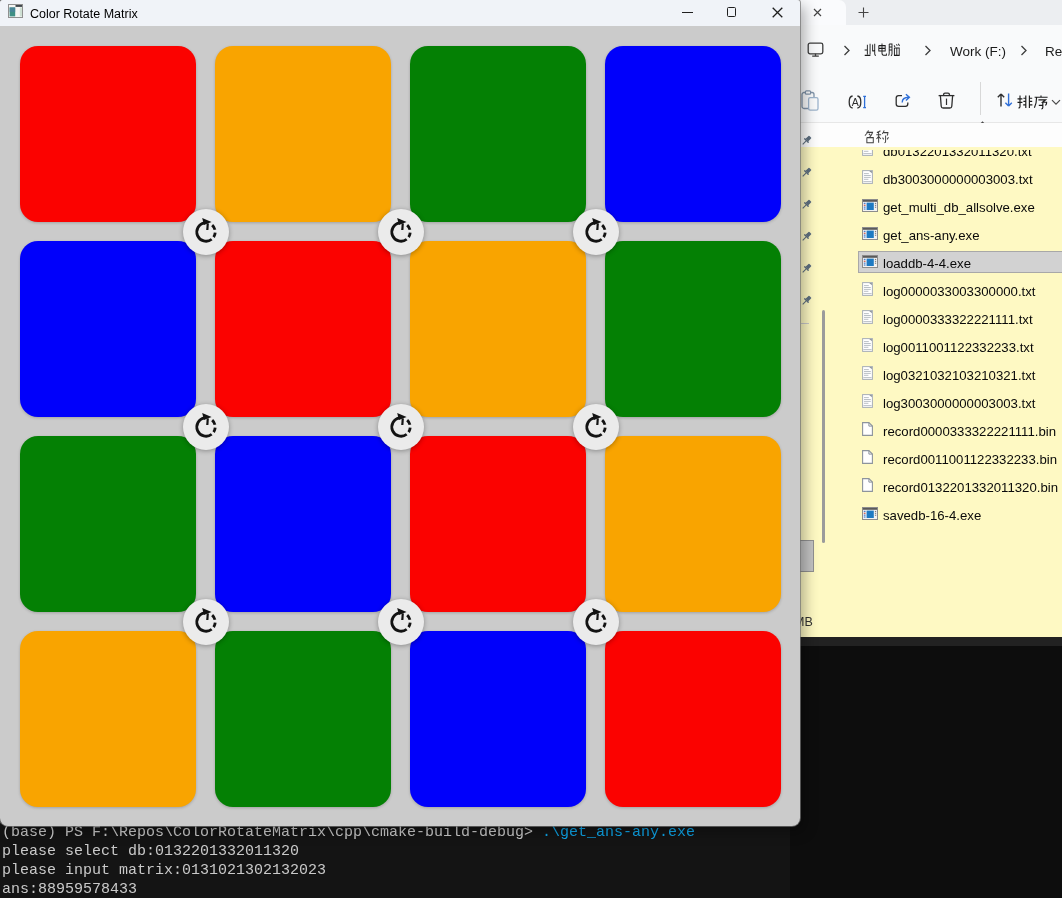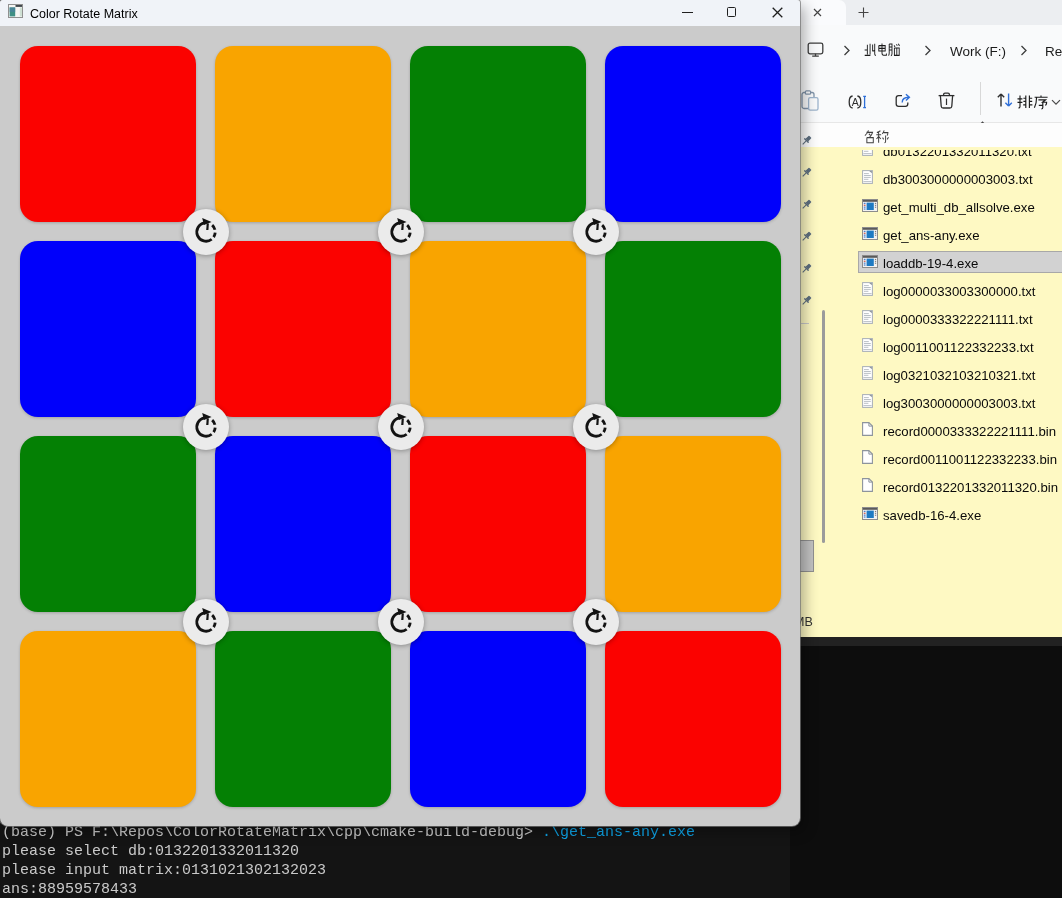--- a/index.html
+++ b/index.html
@@ -182,21 +182,21 @@
                 <rect x="1" y="1" width="14" height="1.8" fill="#5a5a5a"></rect>
                 <rect x="4.6" y="3.6" width="7.2" height="7.4" fill="#1e7ac2"></rect>
                 <rect x="1.8" y="3.8" width="1.7" height="1.1" fill="#3b74c9"></rect>
                 <rect x="1.8" y="5.7" width="1.7" height="1.1" fill="#c94a3b"></rect>
                 <rect x="1.8" y="7.6" width="1.7" height="1.1" fill="#3b74c9"></rect>
                 <rect x="1.8" y="9.5" width="1.7" height="1.1" fill="#3b74c9"></rect>
                 <rect x="12.9" y="3.9" width="1.3" height="1" fill="#707070"></rect>
                 <rect x="12.9" y="5.8" width="1.3" height="1" fill="#707070"></rect>
                 <rect x="12.9" y="7.7" width="1.3" height="1" fill="#707070"></rect>
               </svg></span>
-            <span class="nm">loaddb-19-4.exe</span>
+            <span class="nm">loaddb-4-4.exe</span>
           </div>
 <div class="row">
             <span class="ic"><svg width="11" height="14" viewBox="0 0 11 14">
                 <rect x="0.6" y="0.6" width="9.8" height="12.8" fill="#fff" stroke="#a8afb7" stroke-width="1"></rect>
                 <path d="M2 3.6 H6.8 M2 5.5 H8.8 M2 7.4 H8.8 M2 9.3 H6.4 M1.4 11.6 H9.6" stroke="#b2b9c0" stroke-width="0.9" fill="none"></path>
                 <path d="M7.2 0.9 L9.9 0.9 L9.9 3.2 Z" fill="#8d949c"></path>
               </svg></span>
             <span class="nm">log0000033003300000.txt</span>
           </div>
 <div class="row">

